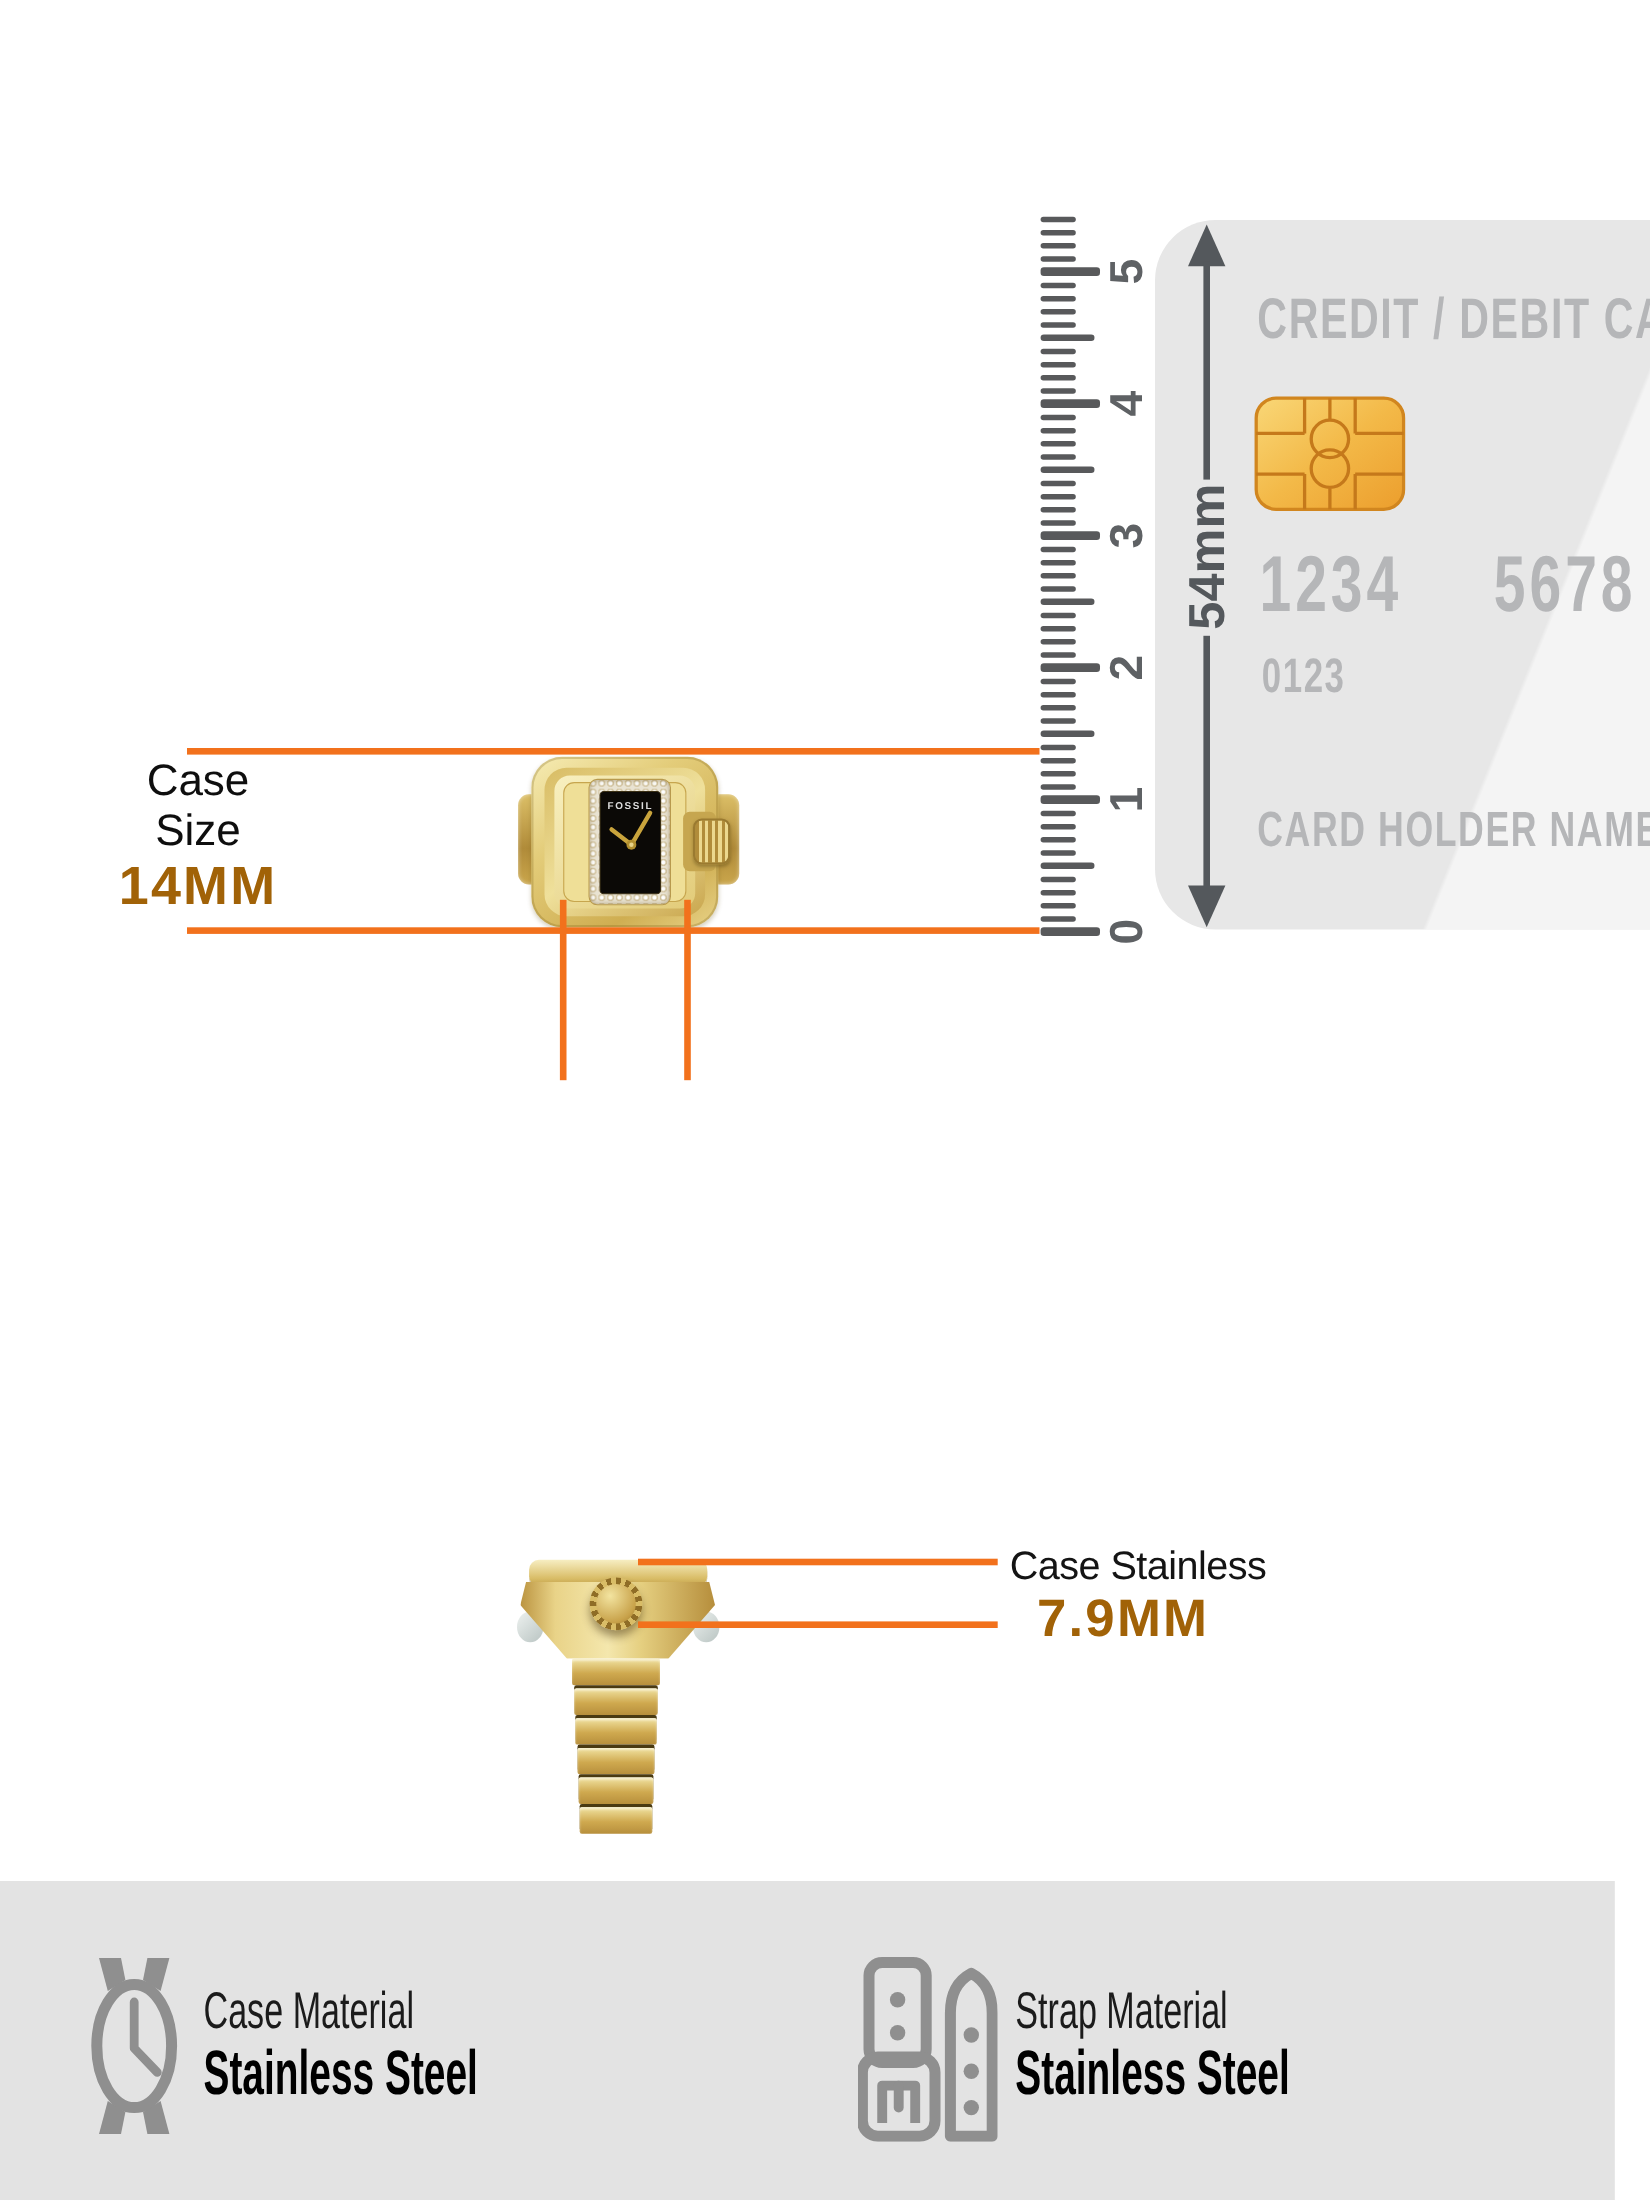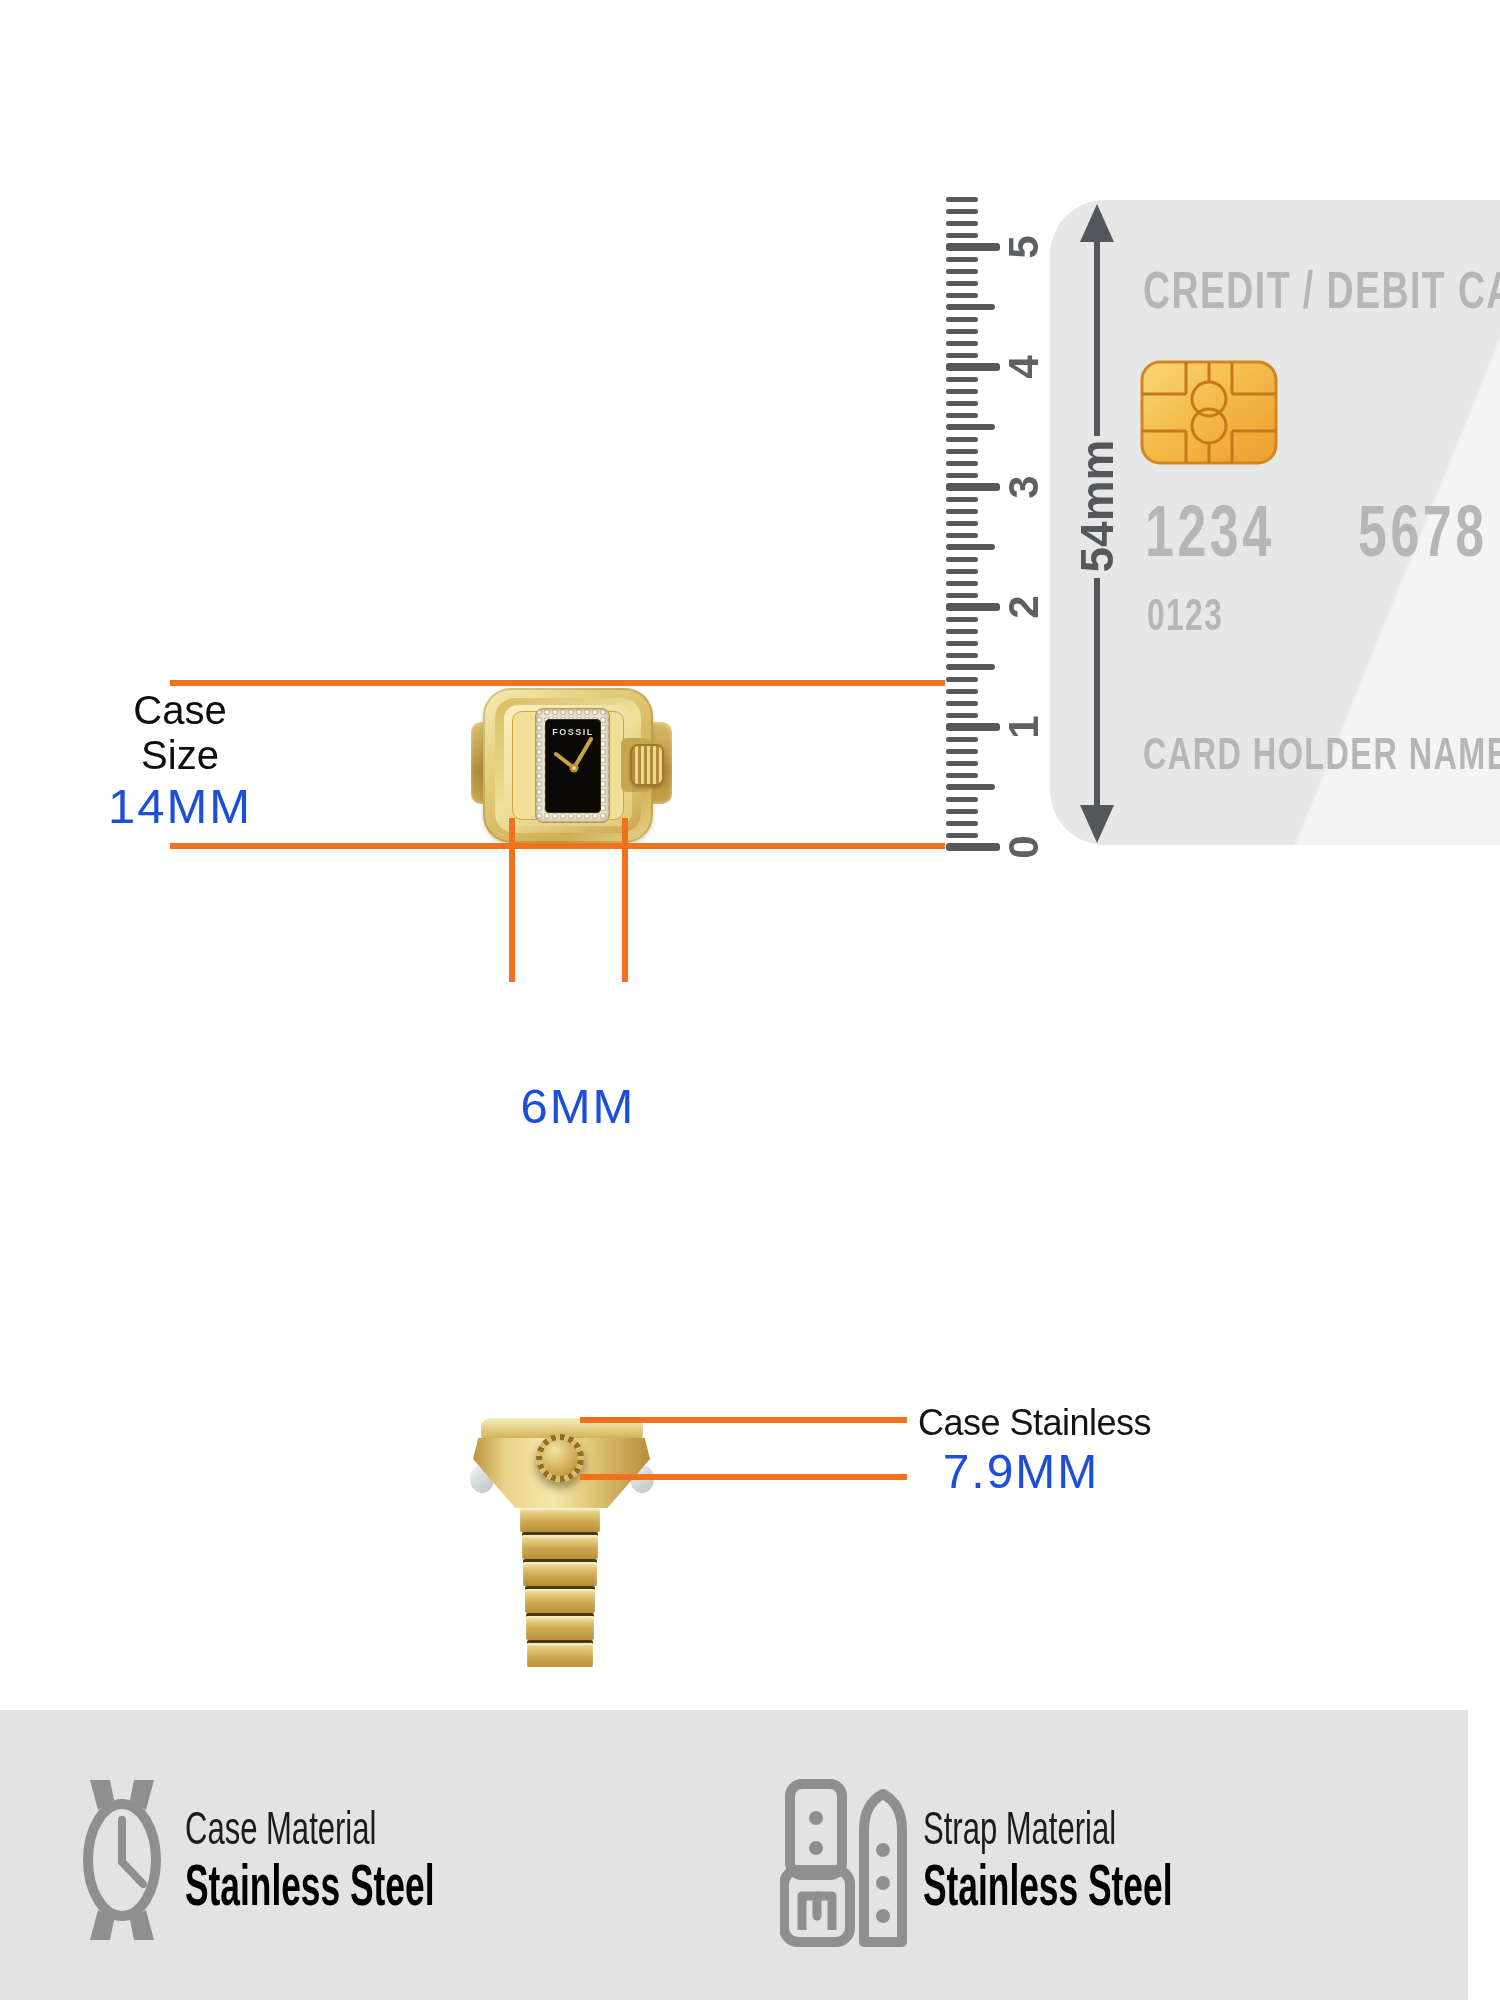--- a/index.html
+++ b/index.html
@@ -48,21 +48,21 @@
   .shaft2{top:578px;height:232px;}
   .label54{left:1047px;top:456px;width:100px;height:100px;display:flex;align-items:center;justify-content:center;
     transform:rotate(-90deg);font-weight:bold;font-size:46px;color:var(--arrow-gray);white-space:nowrap;}
 
   
   .mline{position:absolute;background:var(--accent);z-index:20;}
 
   
   .lbl-block{text-align:center;color:#0e0e0e;}
   .lbl{font-size:40px;line-height:45px;}
-  .val{font-weight:normal;letter-spacing:2px;color:#1d4ed8;}
+  .val{font-weight:bold;letter-spacing:2px;color:#a16207;}
   .case-size-lbl{left:60px;top:688px;width:240px;}
   .case-size-val{left:60px;top:778px;width:240px;font-size:49px;}
   .lug-lbl{left:438px;top:990px;width:280px;font-size:38px;line-height:43px;}
   .lug-val{left:438px;top:1078px;width:280px;font-size:49px;}
   .thick-lbl{left:918px;top:1402px;font-size:36px;letter-spacing:-0.5px;white-space:nowrap;}
   .thick-val{left:911px;top:1444px;width:220px;text-align:center;font-size:48px;}
 
   
   .ring-watch{left:471px;top:686px;width:201px;height:159px;}
   .stub{position:absolute;width:28px;height:82px;top:36px;border-radius:10px;
@@ -250,21 +250,20 @@
     <div class="crown-notch"></div>
     <div class="crown"></div>
   </div>
 
   <div class="abs lbl-block lbl case-size-lbl">
     <div>Case</div>
     <div>Size</div>
   </div>
   <div class="abs lbl-block val case-size-val">14MM</div>
 
-  <div class="abs lbl-block val lug-val">6MM</div>
 
   <div class="abs side-watch">
     <div class="sw-glass sw-glass-l"></div>
     <div class="sw-glass sw-glass-r"></div>
     <div class="sw-topbar"></div>
     <div class="sw-body"></div>
     <div class="sw-crown"></div>
     <div class="sw-strap">
       <div class="sw-link"></div>
       <div class="sw-link"></div>

